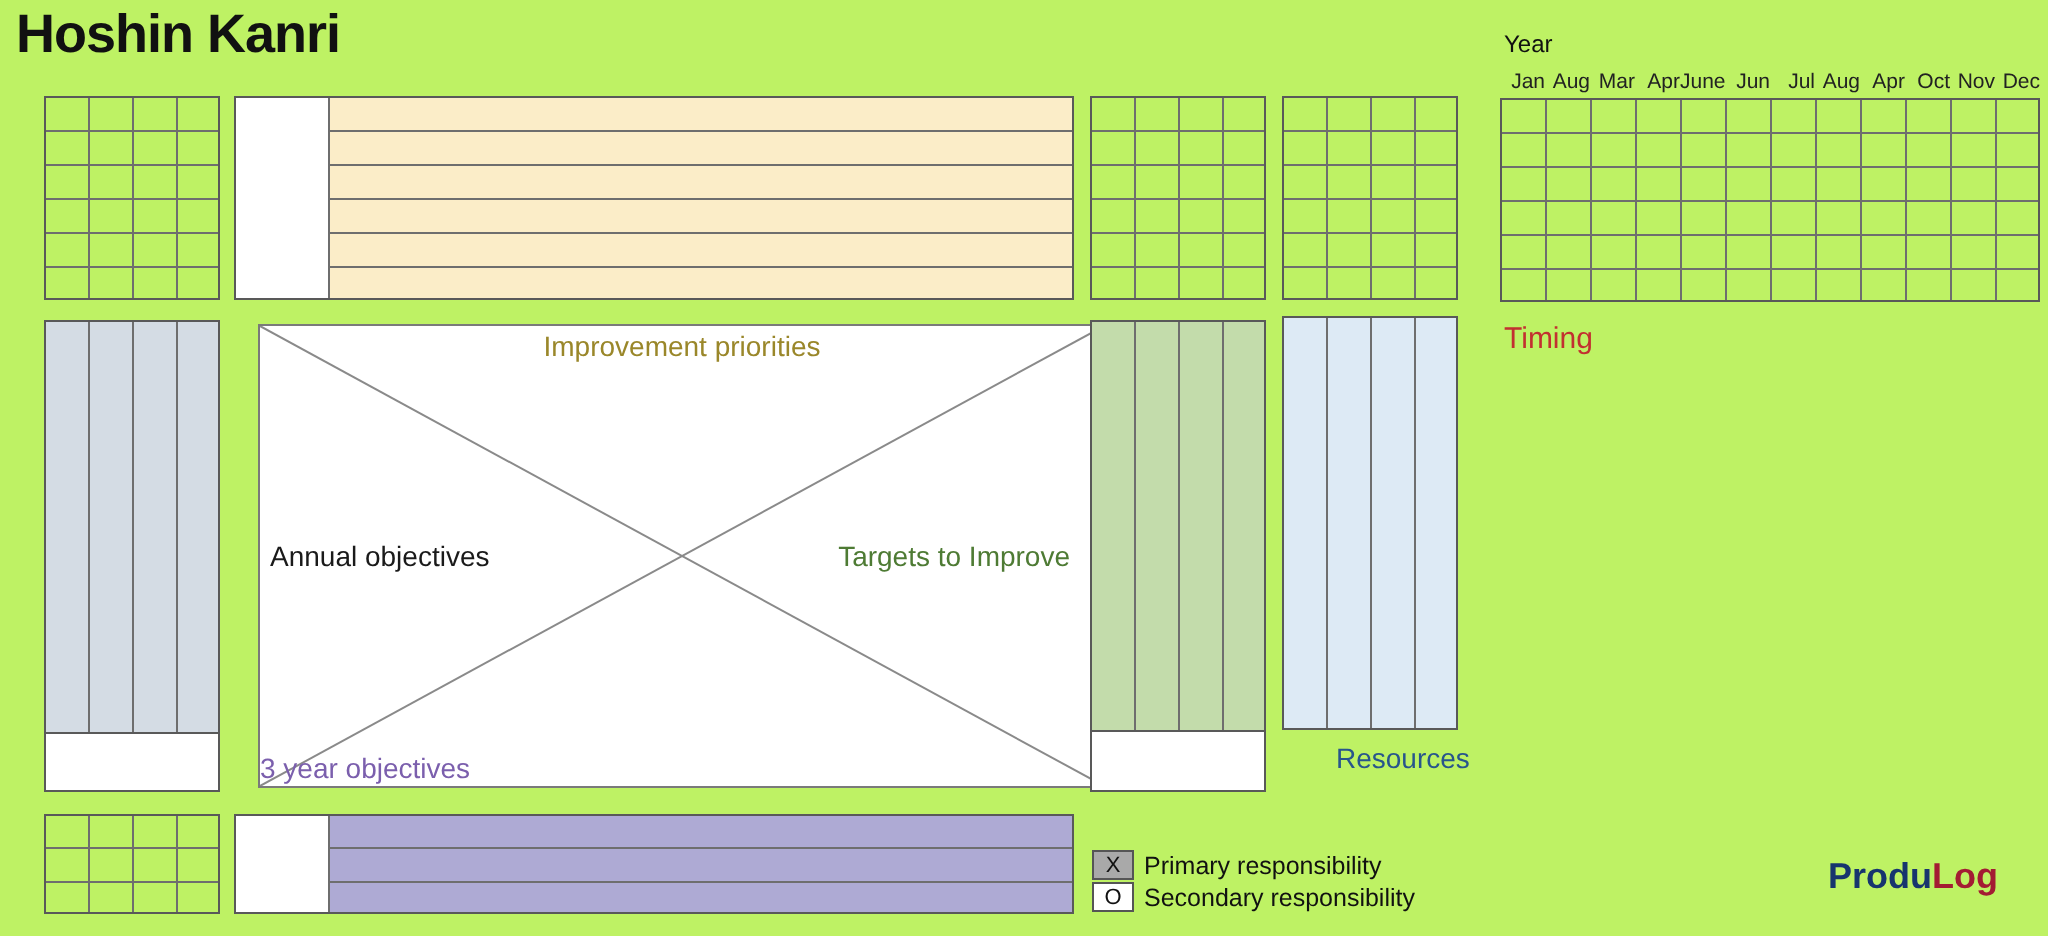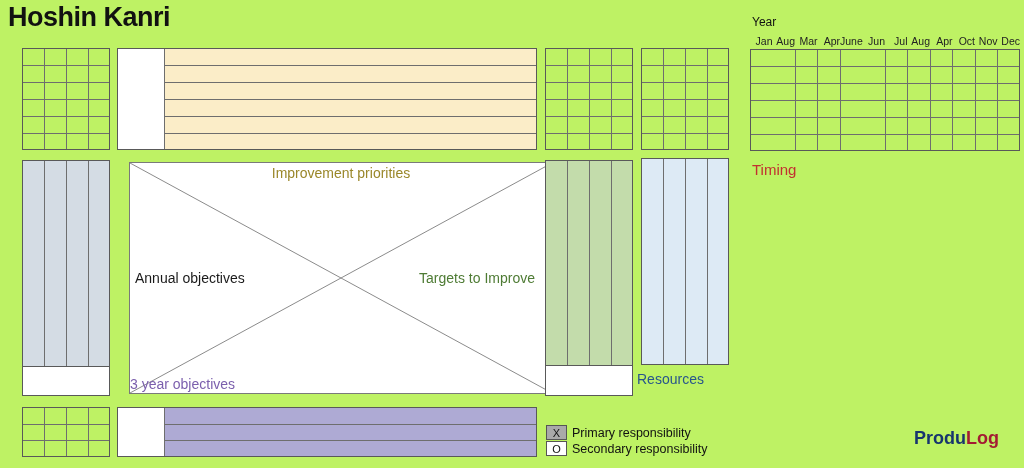--- a/index.html
+++ b/index.html
@@ -97,21 +97,21 @@
     <div class="mx-label mx-top">Improvement priorities</div>
     <div class="mx-label mx-left">Annual objectives</div>
     <div class="mx-label mx-right">Targets to Improve</div>
     <div class="mx-label mx-bottom">3 year objectives</div>
   </div>
 
   <div class="abs v bordered" style="left:545px;top:160px;width:88px;height:206px;--cw:22px;background-color:var(--targets-fill);"></div>
   <div class="abs v bordered" style="left:545px;top:365px;width:88px;height:31px;--cw:22px;background:#fff;"></div>
 
   <div class="abs v bordered" style="left:641px;top:158px;width:88px;height:207px;--cw:22px;background-color:var(--resources-fill);"></div>
-  <div class="abs resources-label" style="left:637px;top:371px;">Resources</div>
+  <div class="abs resources-label" style="left:668px;top:371px;">Resources</div>
 
   <div class="abs xy bordered" style="left:22px;top:407px;width:88px;height:50px;--cw:22px;--rh:16.67px;"></div>
 
   <div class="abs bordered split-grid" style="left:117px;top:407px;width:420px;height:50px;">
     <div class="head-col h" style="--rh:16.67px;"></div>
     <div class="fill-col h" style="--rh:16.67px;background-color:var(--objectives-fill);"></div>
   </div>
 
   <div class="abs legend" style="left:546px;top:425px;">
     <div class="legend-row">

